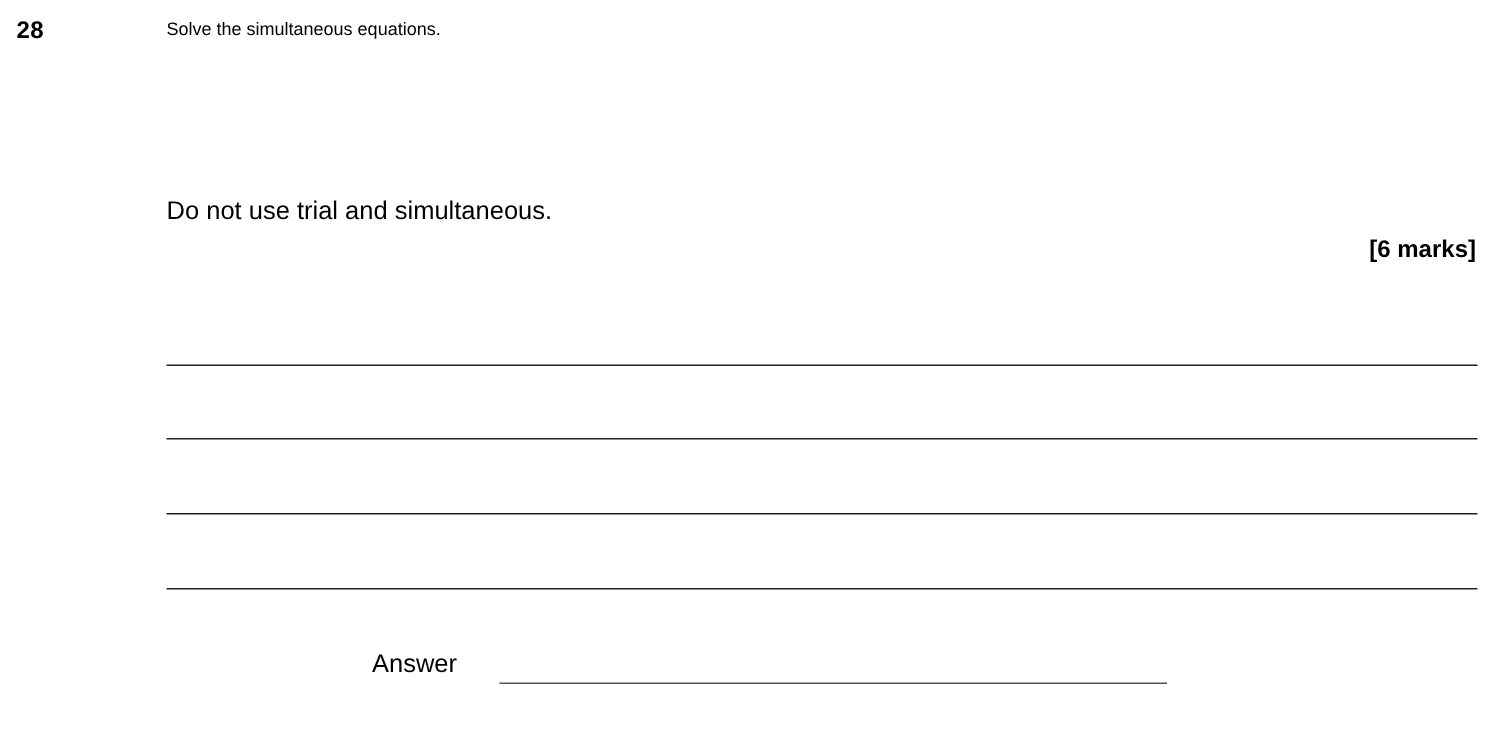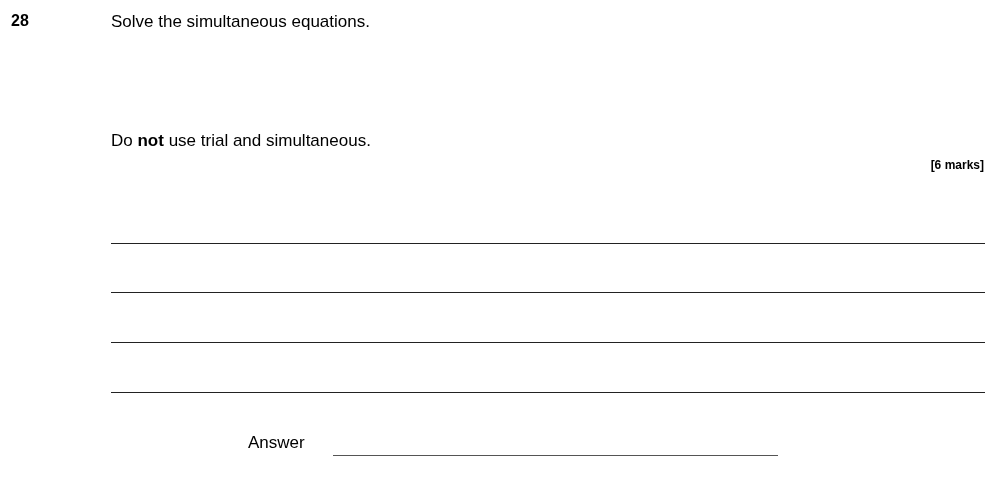--- a/index.html
+++ b/index.html
@@ -25,21 +25,21 @@
     left: 11px;
     top: 12px;
     font-size: 16px;
     font-weight: bold;
     letter-spacing: 0.2px;
   }
   .q-stem {
     position: absolute;
     left: 111px;
     top: 12px;
-    font-size: 17px;
+    font-size: 12px;
     line-height: 1.2;
     white-space: nowrap;
   }
   .equations {
     position: absolute;
     left: 111px;
     top: 62px;
     width: 600px;
     font-size: 17px;
     height: 32px;
@@ -76,28 +76,28 @@
     font-style: italic;
   }
   .q-instruction {
     position: absolute;
     left: 111px;
     top: 131px;
     font-size: 17px;
     white-space: nowrap;
   }
   .q-instruction b {
-    font-weight: bold;
+    font-weight: normal;
     text-align: right;
   }
   .marks {
     position: absolute;
     right: 19px;
     top: 158px;
-    font-size: 12px;
+    font-size: 16px;
     font-weight: bold;
     white-space: nowrap;
   }
   .ans-line {
     position: absolute;
     left: 111px;
     width: 874px;
     border-bottom: 1px solid #222222;
     height: 0;
   }

